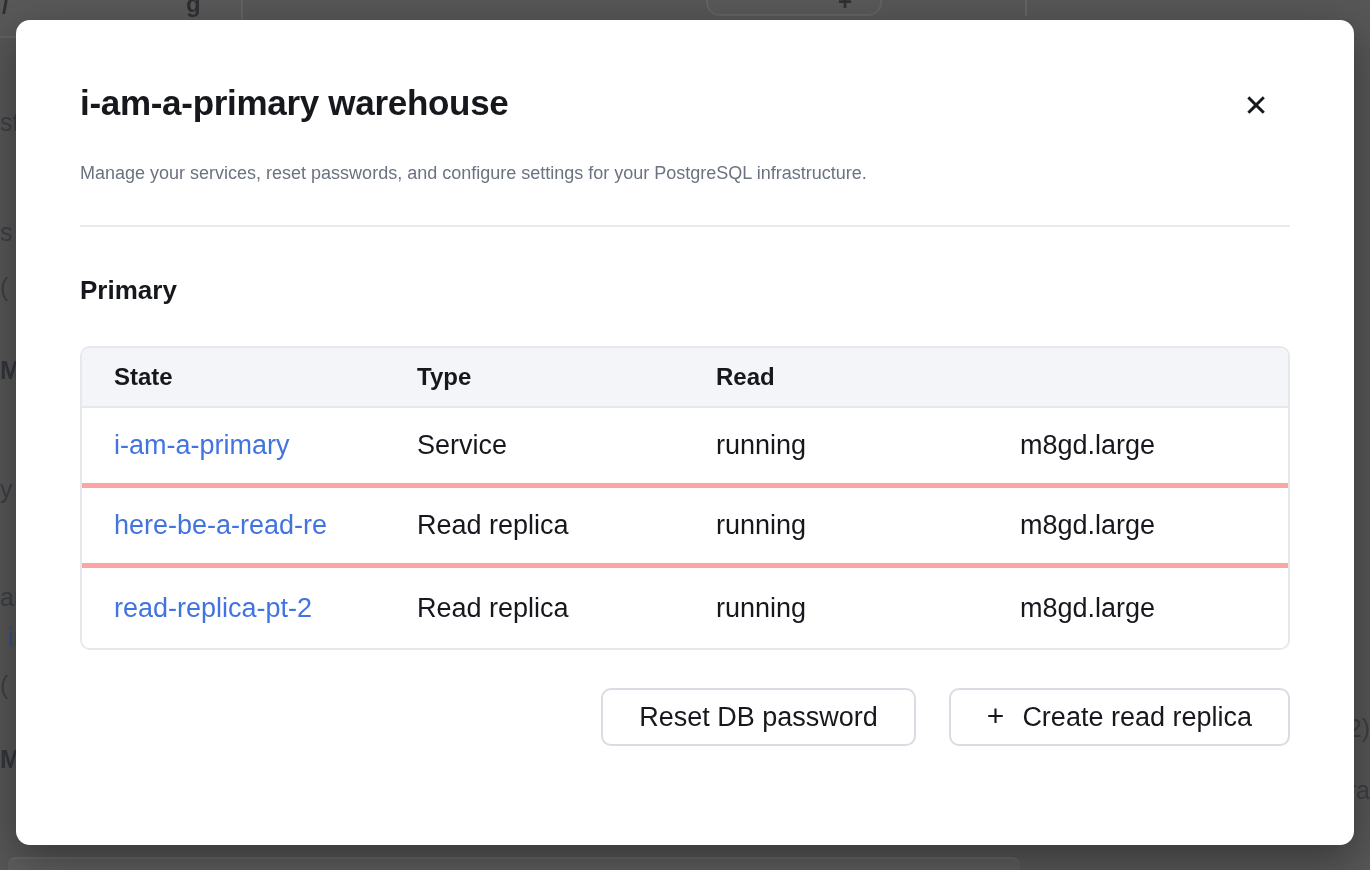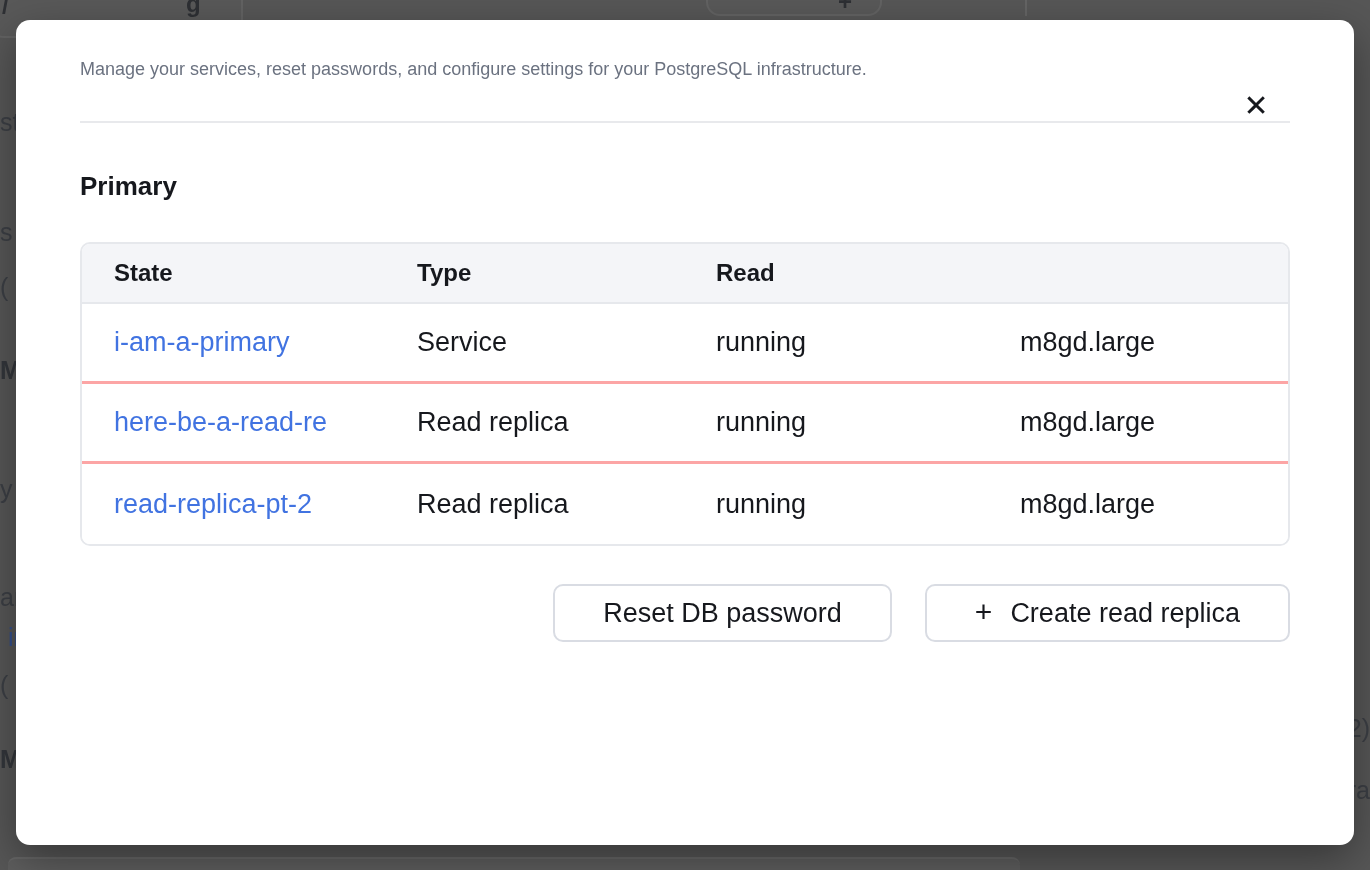--- a/index.html
+++ b/index.html
@@ -62,34 +62,34 @@
 
   
   .svc-table{
     margin-top:40px; width:1210px;
     border:2px solid var(--tbl-border); border-radius:10px; overflow:hidden;
     background:#fff;
   }
   .svc-row{ display:grid; grid-template-columns: 303px 299px 304px 1fr; align-items:stretch; }
   .svc-head{ background:var(--tbl-head-bg); border-bottom:2px solid var(--tbl-border); height:60px; }
   .svc-head .cell{ font-size:24px; font-weight:600; color:var(--text); }
-  .svc-body .svc-row{ height:80px; border-bottom:3px solid #fca5a5; background:#fff; }
+  .svc-body .svc-row{ height:80px; border-bottom:5px solid #fca5a5; background:#fff; }
   .svc-body .svc-row:last-child{ border-bottom:none; }
   .cell{ display:flex; align-items:center; padding-left:32px; font-size:27px; color:var(--text); min-width:0; }
   .svc-link{
     color:var(--accent); text-decoration:none; cursor:pointer;
     display:inline-block; max-width:239px; overflow:hidden; white-space:nowrap;
   }
 
   
   .modal-actions{
     margin-top:38px; display:flex; justify-content:flex-end; gap:33px;
   }
   .action-btn{
-    height:58px; padding:0 48px; background:#fff;
+    height:58px; padding:0 36px; background:#fff;
     border:2px solid var(--btn-border); border-radius:10px;
     display:flex; align-items:center; gap:18px;
     font-family:inherit; font-size:27px; color:var(--text); cursor:pointer;
   }
   .plus-icon{ font-size:30px; font-weight:400; line-height:1; margin-top:-2px; color:var(--text); }
 </style>
 </head>
 <body>
 
 <div class="backdrop">
@@ -116,20 +116,21 @@
   <div id="frags-right">
       <span class="frag frag-right" style="top: 716px;">2)</span>
       <span class="frag frag-right" style="top: 778px;">ra</span>
     </div>
 </div>
 
 <div class="modal">
 
   <button class="close-btn">✕</button>
 
+  <h1 class="modal-title">i-am-a-primary warehouse</h1>
 
   <p class="modal-desc">Manage your services, reset passwords, and configure settings for your PostgreSQL infrastructure.</p>
 
   <hr class="divider">
 
   <h2 class="section-heading">Primary</h2>
 
   <div class="svc-table">
     <div class="svc-row svc-head">
       <div class="cell">State</div>

